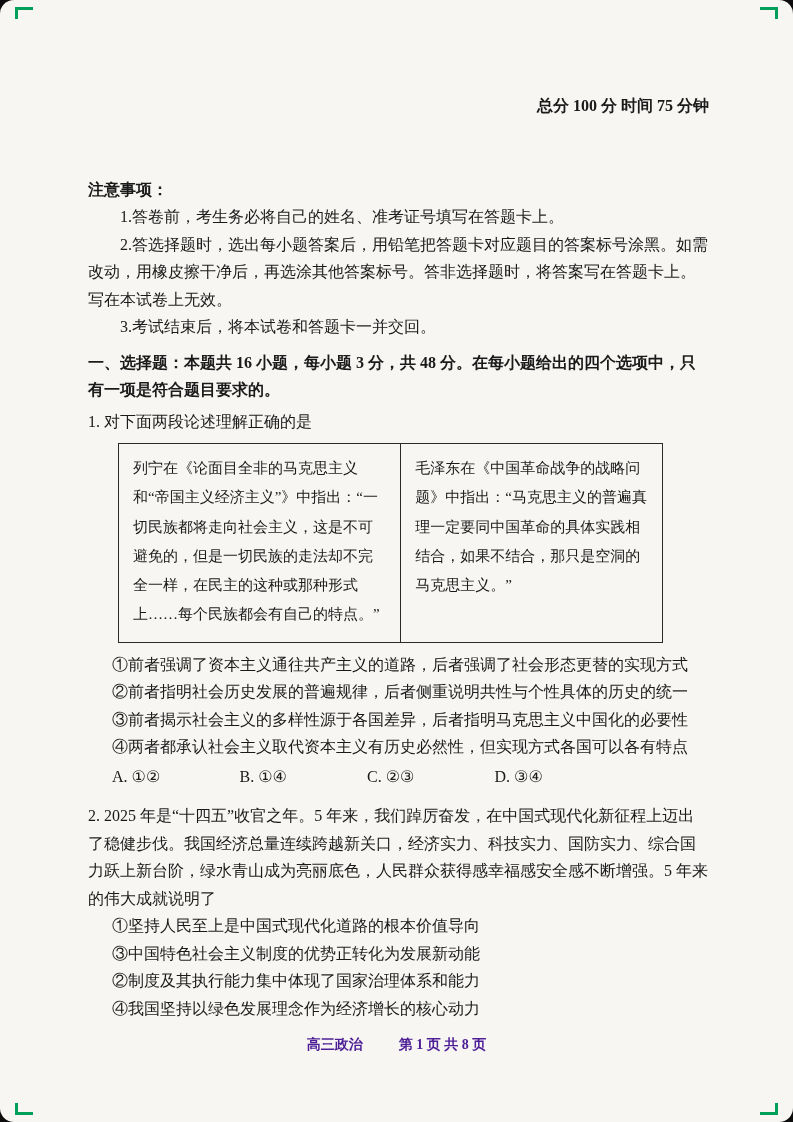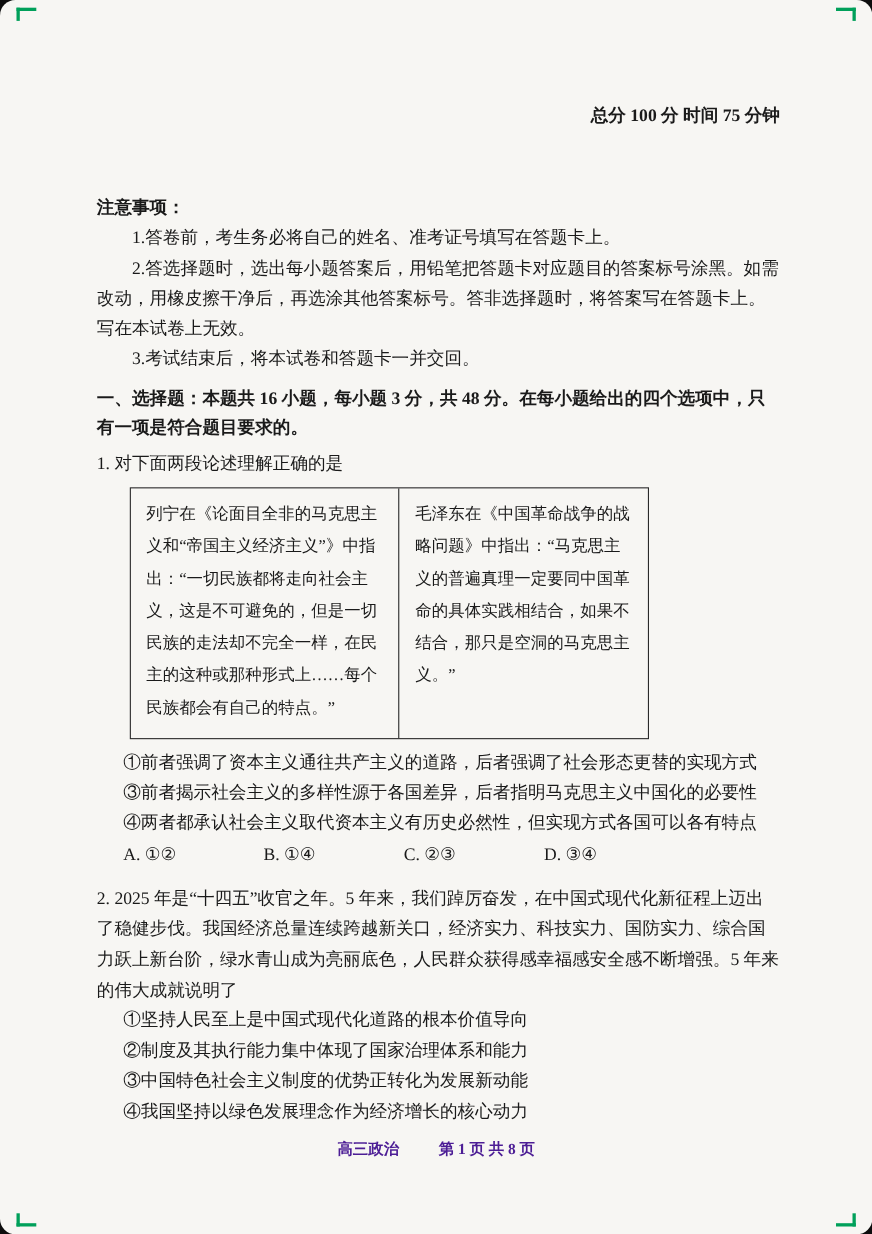--- a/index.html
+++ b/index.html
@@ -61,21 +61,21 @@
   }
   .section-heading {
     font-weight: 700;
     margin-top: 8px;
   }
   .stem { margin-top: 4px; }
   .stem.q2 { margin-top: 12px; }
   .quote-box {
     display: flex;
     border: 1.6px solid #2a2a2a;
-    width: 472px;
+    width: 545px;
     margin: 8px 0 8px 30px;
     font-size: 15px;
     line-height: 1.95;
     background: #f7f6f3;
   }
   .quote-cell { padding: 10px 14px 12px 14px; }
   .quote-cell.left  { width: 52%; border-right: 1.6px solid #2a2a2a; }
   .quote-cell.right { width: 48%; }
   .opt { padding-left: 1.5em; }
   .choices {
@@ -118,35 +118,36 @@
     <div class="section-heading">一、选择题：本题共 16 小题，每小题 3 分，共 48 分。在每小题给出的四个选项中，只有一项是符合题目要求的。</div>
 
     <div class="stem">1. 对下面两段论述理解正确的是</div>
 
     <div class="quote-box">
       <div class="quote-cell left">列宁在《论面目全非的马克思主义和“帝国主义经济主义”》中指出：“一切民族都将走向社会主义，这是不可避免的，但是一切民族的走法却不完全一样，在民主的这种或那种形式上……每个民族都会有自己的特点。”</div>
       <div class="quote-cell right">毛泽东在《中国革命战争的战略问题》中指出：“马克思主义的普遍真理一定要同中国革命的具体实践相结合，如果不结合，那只是空洞的马克思主义。”</div>
     </div>
 
     <div class="opt">①前者强调了资本主义通往共产主义的道路，后者强调了社会形态更替的实现方式</div>
+    <div class="opt">②前者指明社会历史发展的普遍规律，后者侧重说明共性与个性具体的历史的统一</div>
     <div class="opt">③前者揭示社会主义的多样性源于各国差异，后者指明马克思主义中国化的必要性</div>
     <div class="opt">④两者都承认社会主义取代资本主义有历史必然性，但实现方式各国可以各有特点</div>
 
     <div class="choices">
       <span>A. ①②</span>
       <span>B. ①④</span>
       <span>C. ②③</span>
       <span>D. ③④</span>
     </div>
 
     <div class="stem q2">2. 2025 年是“十四五”收官之年。5 年来，我们踔厉奋发，在中国式现代化新征程上迈出了稳健步伐。我国经济总量连续跨越新关口，经济实力、科技实力、国防实力、综合国力跃上新台阶，绿水青山成为亮丽底色，人民群众获得感幸福感安全感不断增强。5 年来的伟大成就说明了</div>
 
     <div class="opt">①坚持人民至上是中国式现代化道路的根本价值导向</div>
+    <div class="opt">③中国特色社会主义制度的优势正转化为发展新动能</div>
     <div class="opt">②制度及其执行能力集中体现了国家治理体系和能力</div>
-    <div class="opt">③中国特色社会主义制度的优势正转化为发展新动能</div>
     <div class="opt">④我国坚持以绿色发展理念作为经济增长的核心动力</div>
 
   </div>
 
   <div class="footer">
     <span>高三政治</span><span class="gap"></span><span>第 1 页 共 8 页</span>
   </div>
 
 </div>
 

